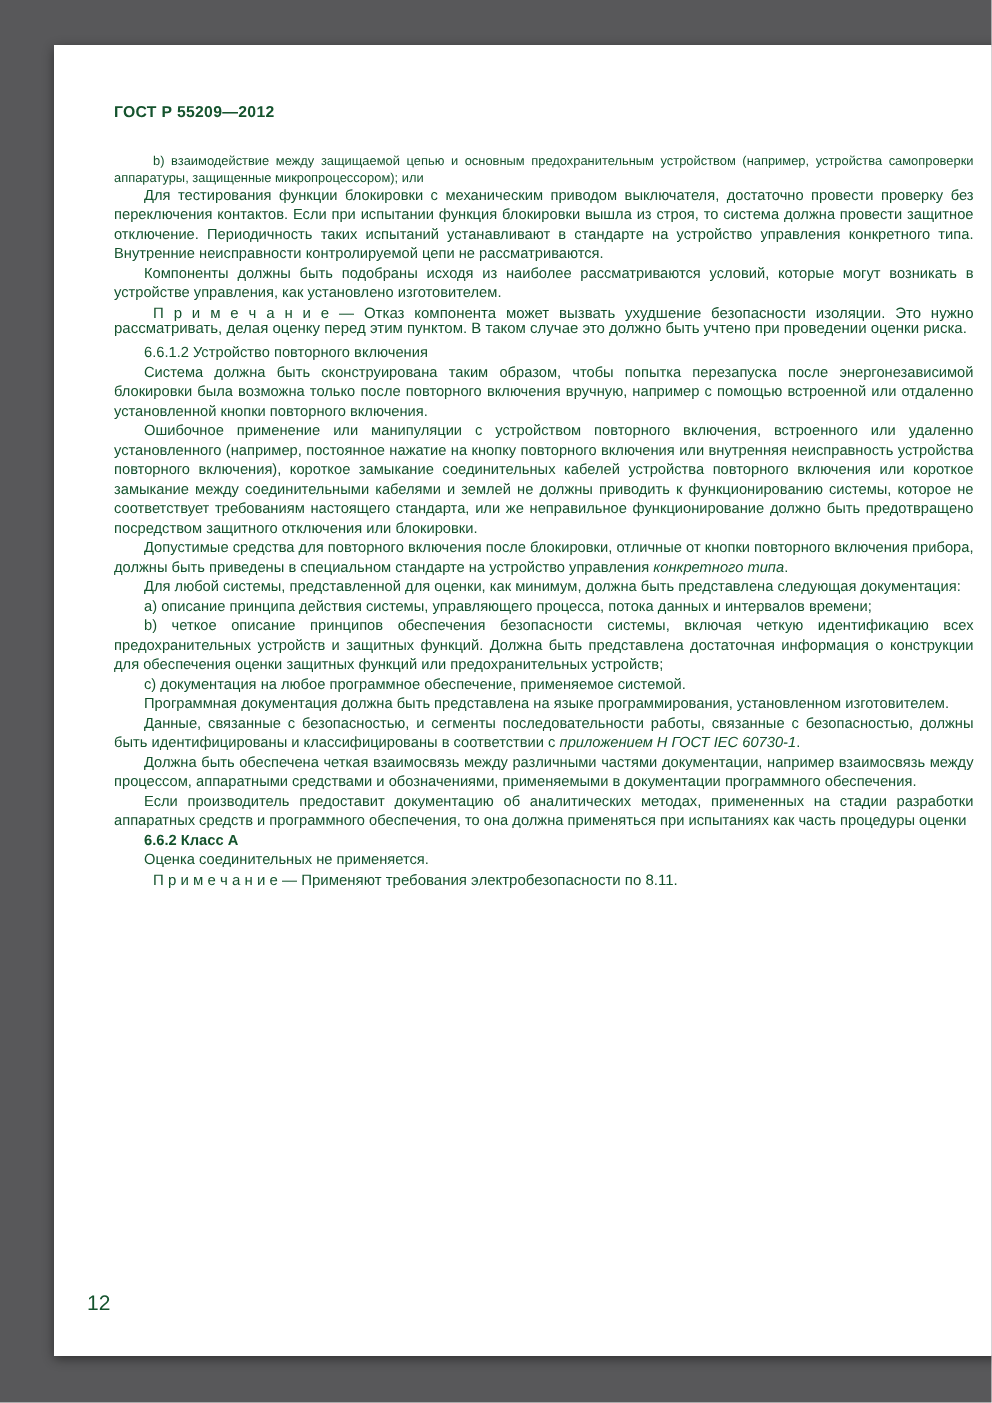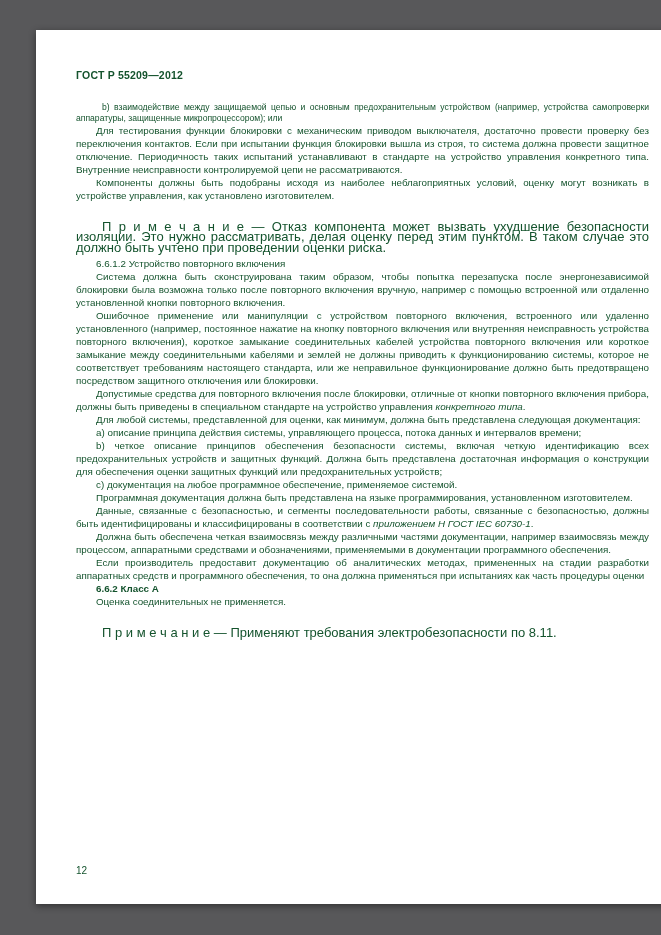--- a/index.html
+++ b/index.html
@@ -37,48 +37,48 @@
   .doc-body p {
     margin: 0;
     text-indent: 20px;
   }
   .doc-body p.small {
     font-size: 8.6px;
     line-height: 10.8px;
     text-indent: 26px;
   }
   .doc-body p.note {
-    font-size: 13px;
+    font-size: 10px;
     line-height: 10.8px;
     text-indent: 26px;
-    margin: 20px 0 3px 0;
+    margin: 3px 0 3px 0;
   }
   .doc-body p.heading { }
   .doc-body p.heading-bold { font-weight: bold; }
   .italic { font-style: italic; }
   .page-number {
     position: absolute;
-    left: 40px;
+    left: 22px;
     bottom: 28px;
-    font-size: 10px;
+    font-size: 14px;
   }
 </style>
 </head>
 <body>
 
 <div class="page">
 
   <div class="doc-header">ГОСТ Р 55209—2012</div>
 
   <div class="doc-body">
 
     <p class="small">b) взаимодействие между защищаемой цепью и основным предохранительным устройством (например, устройства самопроверки аппаратуры, защищенные микропроцессором); или</p>
 
     <p>Для тестирования функции блокировки с механическим приводом выключателя, достаточно провести проверку без переключения контактов. Если при испытании функция блокировки вышла из строя, то система должна провести защитное отключение. Периодичность таких испытаний устанавливают в стандарте на устройство управления конкретного типа. Внутренние неисправности контролируемой цепи не рассматриваются.</p>
-    <p>Компоненты должны быть подобраны исходя из наиболее неблагоприятных условий, оценку могут возникать в устройстве управления, как установлено изготовителем.</p>
+    <p>Компоненты должны быть подобраны исходя из наиболее рассматриваются условий, которые могут возникать в устройстве управления, как установлено изготовителем.</p>
 
     <p class="note">П р и м е ч а н и е — Отказ компонента может вызвать ухудшение безопасности изоляции. Это нужно рассматривать, делая оценку перед этим пунктом. В таком случае это должно быть учтено при проведении оценки риска.</p>
 
     <p class="heading">6.6.1.2 Устройство повторного включения</p>
 
     <p>Система должна быть сконструирована таким образом, чтобы попытка перезапуска после энергонезависимой блокировки была возможна только после повторного включения вручную, например с помощью встроенной или отдаленно установленной кнопки повторного включения.</p>
     <p>Ошибочное применение или манипуляции с устройством повторного включения, встроенного или удаленно установленного (например, постоянное нажатие на кнопку повторного включения или внутренняя неисправность устройства повторного включения), короткое замыкание соединительных кабелей устройства повторного включения или короткое замыкание между соединительными кабелями и землей не должны приводить к функционированию системы, которое не соответствует требованиям настоящего стандарта, или же неправильное функционирование должно быть предотвращено посредством защитного отключения или блокировки.</p>
 
     <p><span>Допустимые средства для повторного включения после блокировки, отличные от кнопки повторного включения прибора, должны быть приведены в специальном стандарте на устройство управления </span><span class="italic">конкретного типа</span><span>.</span></p>
 

